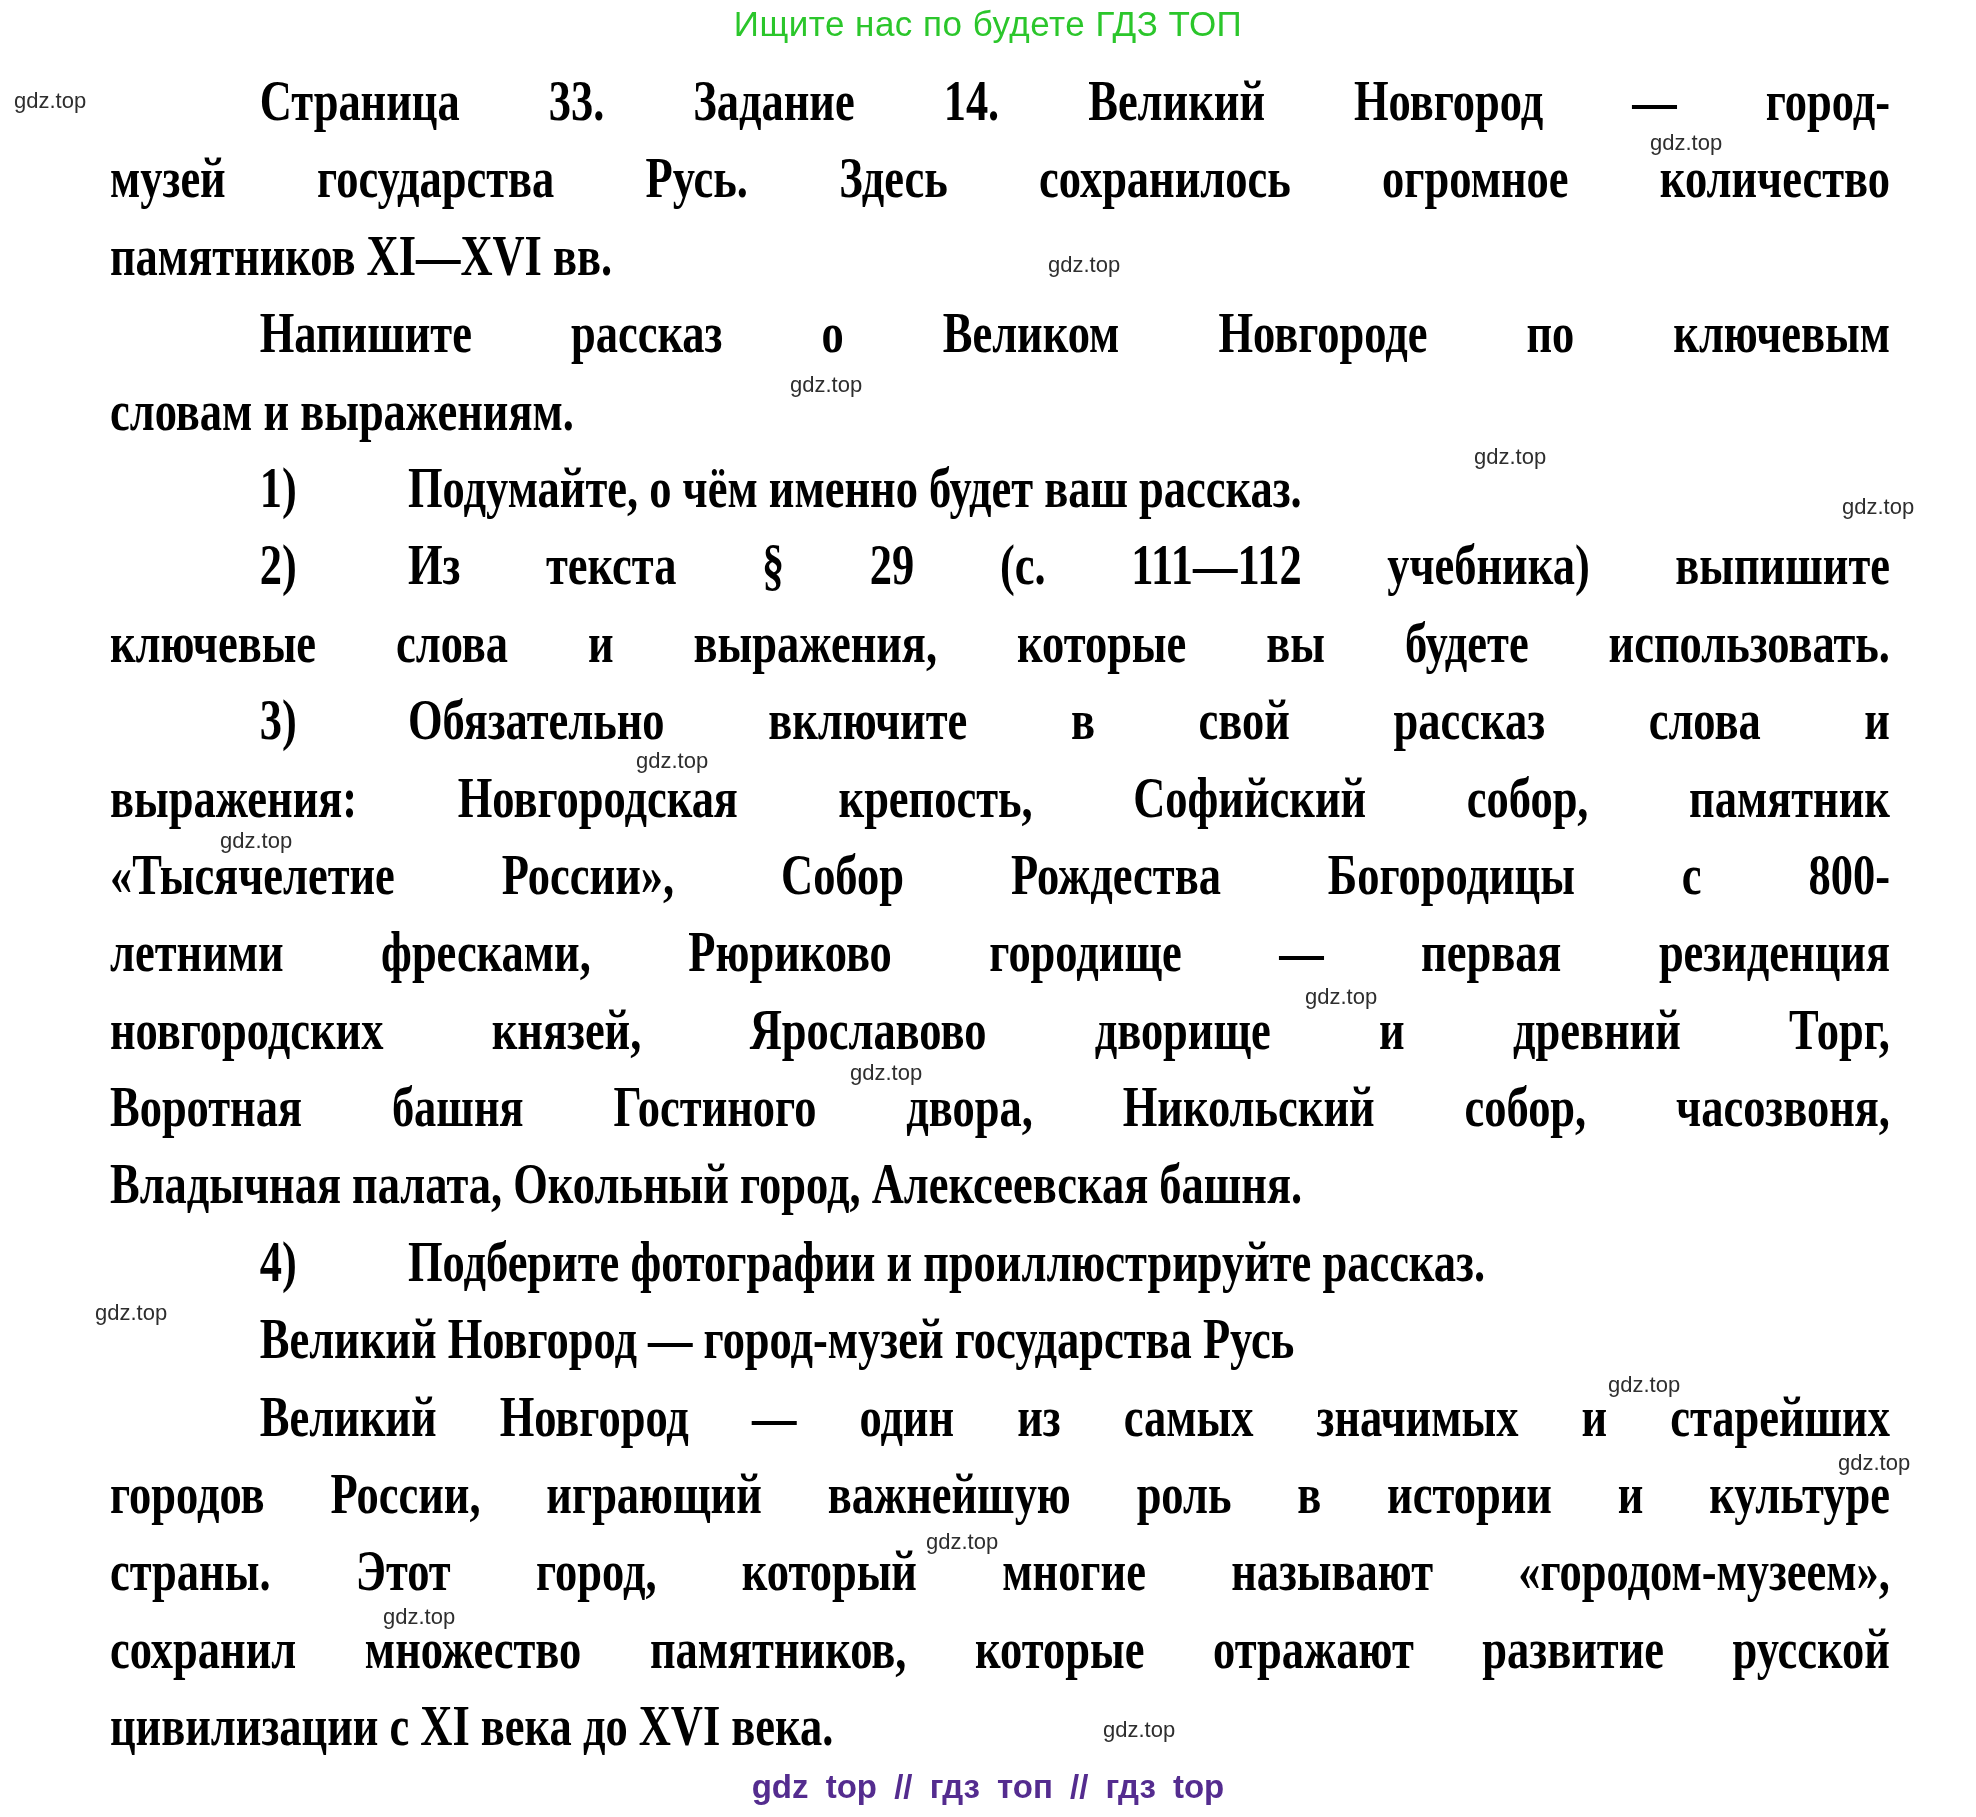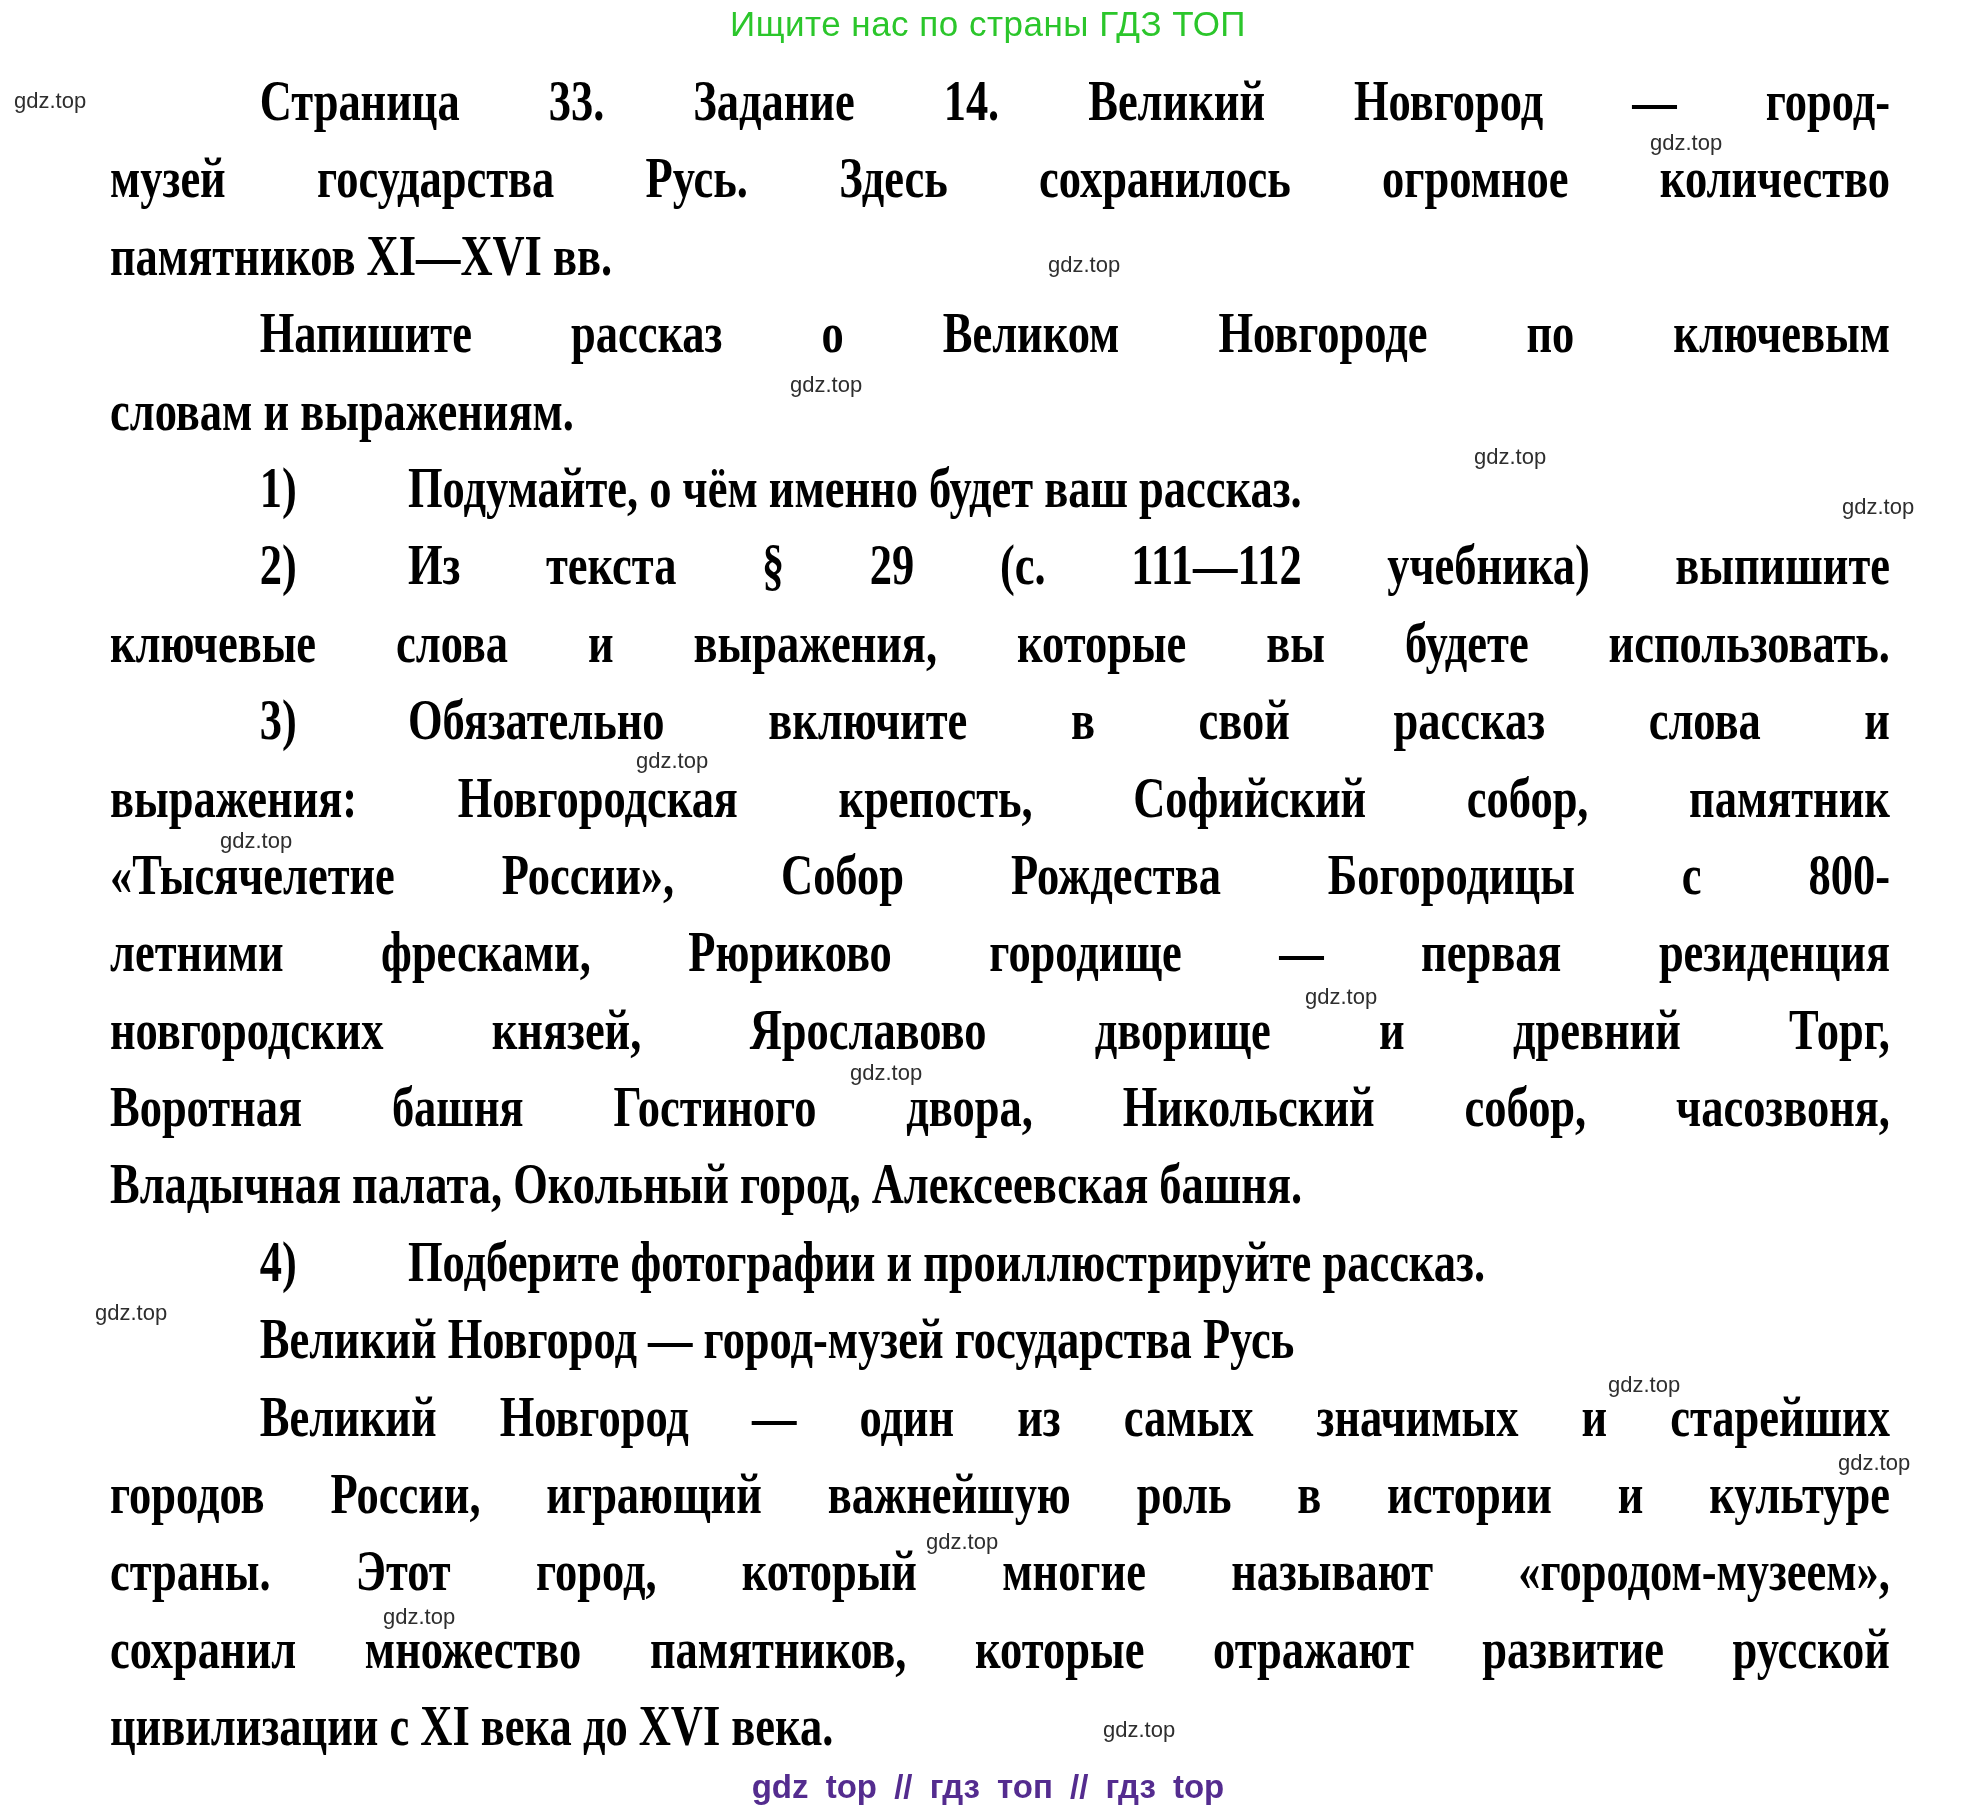--- a/index.html
+++ b/index.html
@@ -57,21 +57,21 @@
     font-family: "Liberation Sans", sans-serif;
     font-size: 33px;
     font-weight: 600;
     word-spacing: 8px;
   }
 </style>
 </head>
 <body>
 
 <div class="page">
-  <div class="promo" style="color: rgb(43, 198, 43);">Ищите нас по страны ГДЗ ТОП</div>
+  <div class="promo" style="color: rgb(43, 198, 43);">Ищите нас по будете ГДЗ ТОП</div>
 
   <div class="doc" style="color: rgb(0, 0, 0);">
       <div class="line just indent">Страница 33. Задание 14. Великий Новгород — город-</div>
       <div class="line just">музей государства Русь. Здесь сохранилось огромное количество</div>
       <div class="line">памятников XI—XVI вв.</div>
       <div class="line just indent">Напишите рассказ о Великом Новгороде по ключевым</div>
       <div class="line">словам и выражениям.</div>
       <div class="line indent"><span class="num">1)</span><span>Подумайте, о чём именно будет ваш рассказ.</span></div>
       <div class="line just indent"><span class="num">2)</span><span>Из текста § 29 (с. 111—112 учебника) выпишите</span></div>
       <div class="line just">ключевые слова и выражения, которые вы будете использовать.</div>

